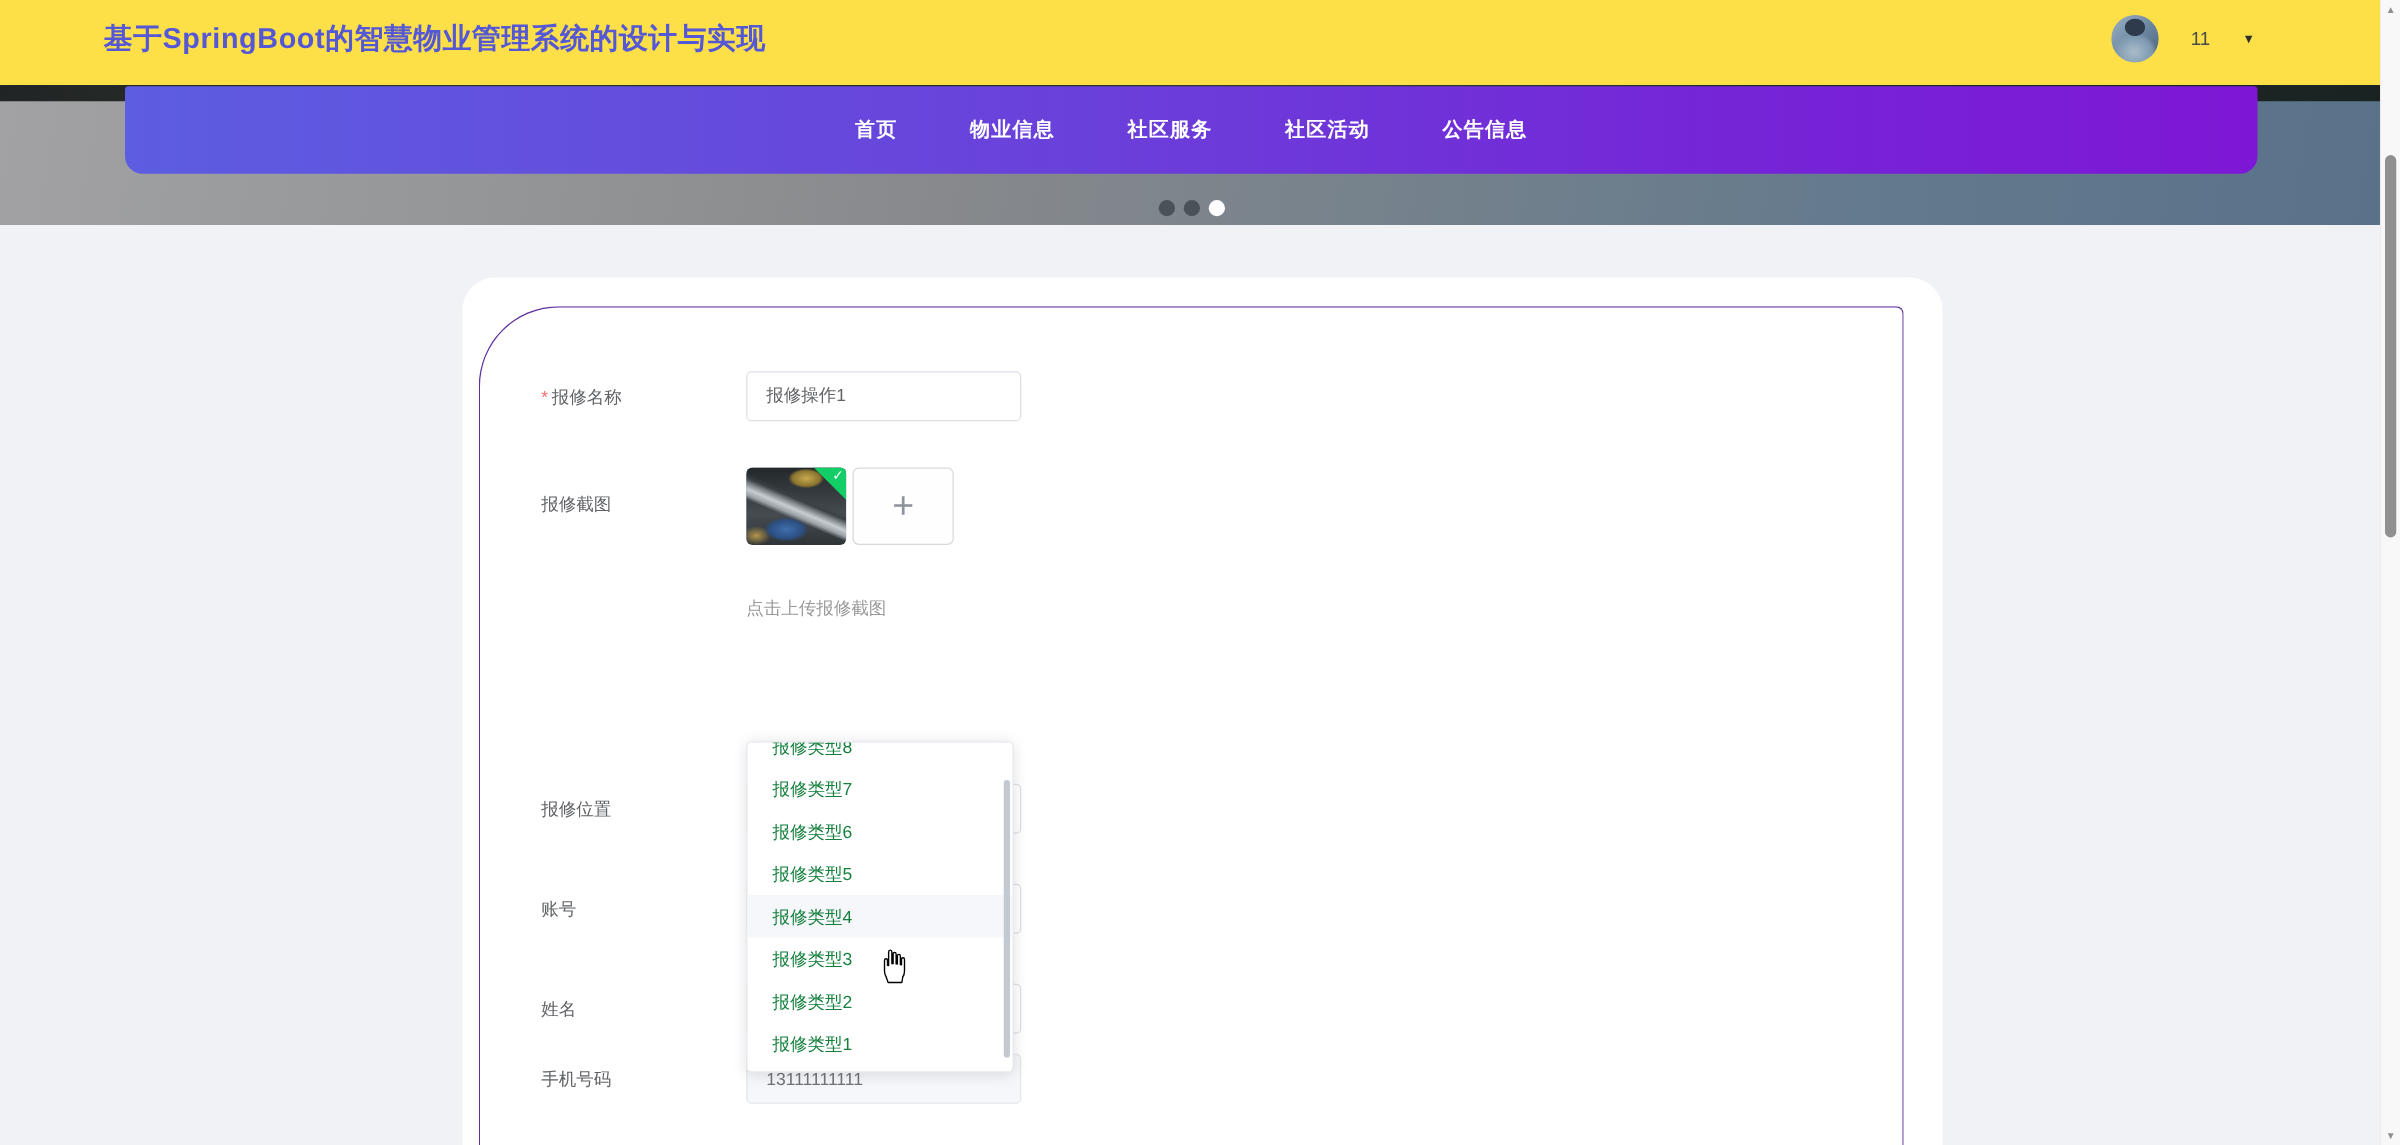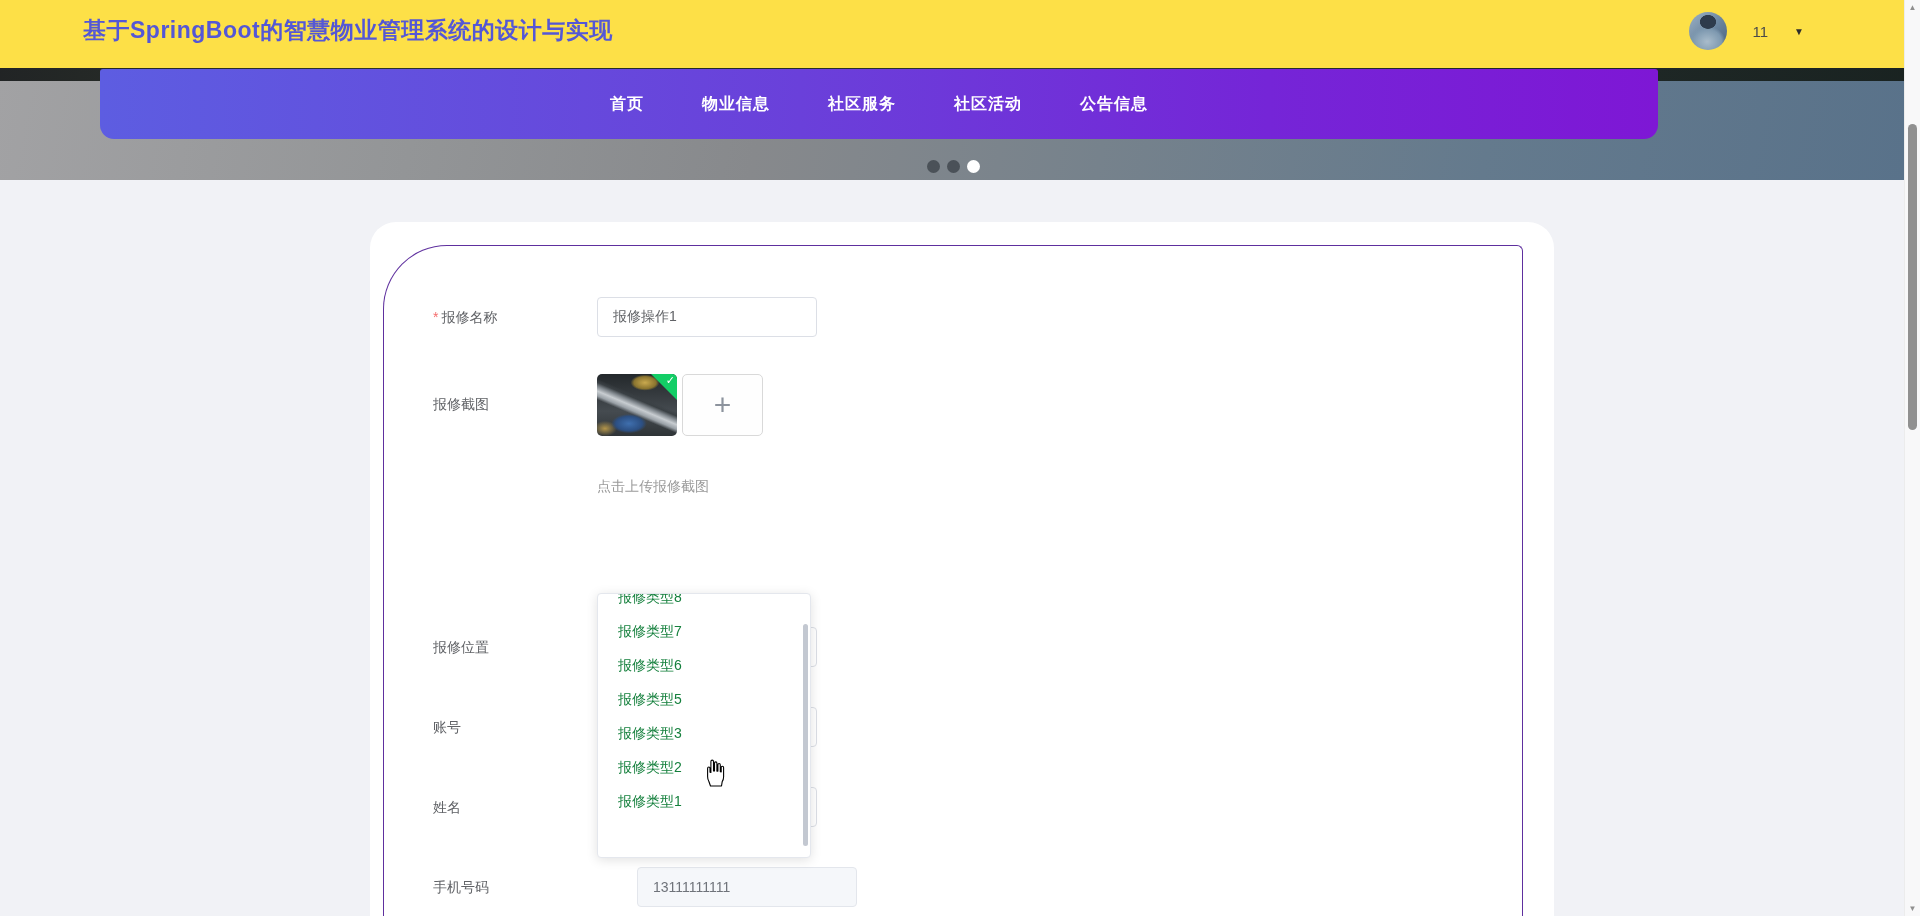--- a/index.html
+++ b/index.html
@@ -33,21 +33,21 @@
     background:linear-gradient(100deg,#a2a2a4 0%, #939597 22%, #87898c 40%, #76828c 58%, #647a8d 78%, #59728a 100%);
   }
   .hero-treeline {
     position:absolute; left:0; top:0; width:100%; height:13px;
     background:linear-gradient(90deg,#16191a 0%, #242d20 18%, #1b241c 38%, #2a3424 55%, #1c2420 74%, #141c18 100%);
     opacity:.92;
   }
 
   
   .navbar {
-    position:absolute; left:100px; top:69px; width:1558px; height:70px;
+    position:absolute; left:100px; top:69px; width:1706px; height:70px;
     background:linear-gradient(90deg,#5d5de1 0%, #6a40da 45%, #7525d7 75%, #7e17d5 100%);
     border-radius:3px 3px 14px 14px;
     display:flex; align-items:center; justify-content:center; gap:58px;
   }
   .nav-item { color:#ffffff; font-size:16px; font-weight:600; letter-spacing:1px; cursor:pointer; white-space:nowrap; }
 
   
   .dots { position:absolute; left:927px; top:160px; display:flex; gap:7px; z-index:3; }
   .dot { width:13px; height:13px; border-radius:50%; background:rgba(24,29,36,.5); }
   .dot.active { background:#ffffff; }
@@ -76,21 +76,21 @@
   }
   .finput:disabled { background:#f5f7fa; border-color:#e3e6ec; color:#6f737a; }
 
   .row-name   { top:297px; }
   .row-shot   { top:374px;font-family:Liberation Mono, monospace; }
   .row-shot .flabel { line-height:62px; }
   .row-type   { top:547px; }
   .row-loc    { top:627px; }
   .row-acct   { top:707px; }
   .row-rname  { top:787px; }
-  .row-phone  { top:867px;gap:40px; }
+  .row-phone  { top:843px; }
 
   
   .thumb {
     position:absolute; left:597px; top:374px; width:80px; height:62px;
     border-radius:5px; overflow:hidden; cursor:pointer;
     background-color:#3c4246;
     background-image:
       radial-gradient(20px 11px at 60% 14%, #c9a94e 0%, #8a742f 55%, transparent 72%),
       radial-gradient(24px 13px at 40% 80%, #3f6fae 0%, #2c4f82 55%, transparent 74%),
       radial-gradient(17px 11px at 10% 88%, #b3954a 0%, transparent 70%),
@@ -229,20 +229,21 @@
     <div class="flabel">手机号码</div>
     <input class="finput" type="text" disabled="" value="13111111111" style="">
   </div>
 
   <div class="dropdown">
     <ul>
       <li>报修类型8</li>
       <li>报修类型7</li>
       <li>报修类型6</li>
       <li>报修类型5</li>
+      <li class="hovered">报修类型4</li>
       <li>报修类型3</li>
       <li>报修类型2</li>
       <li>报修类型1</li>
     </ul>
     <div class="dd-scrollbar"></div>
   </div>
 
   <div class="cursor">
     <svg width="30" height="32" viewBox="0 0 30 32">
       <path d="M9.5 29 L7.8 24.2 Q6.6 22.4 6.6 19.6 L6.6 11.4 Q6.6 10 7.8 10 Q9 10 9 11.4 L9 15.2 L9.9 15.5 L9.9 4.6 Q9.9 3.1 11.2 3.1 Q12.5 3.1 12.5 4.6 L12.5 13.9 L13.5 13.9 L13.5 6.3 Q13.5 4.9 14.7 4.9 Q15.9 4.9 15.9 6.3 L15.9 14.1 L16.9 14.2 L16.9 7.9 Q16.9 6.5 18.1 6.5 Q19.3 6.5 19.3 7.9 L19.3 14.7 L20.2 14.9 L20.2 10.6 Q20.2 9.2 21.4 9.2 Q22.6 9.2 22.6 10.6 L22.6 19.8 Q22.6 22.8 21.2 24.6 L20.5 29 Z" fill="#ffffff" stroke="#000000" stroke-width="1.1" stroke-linejoin="round"></path>

